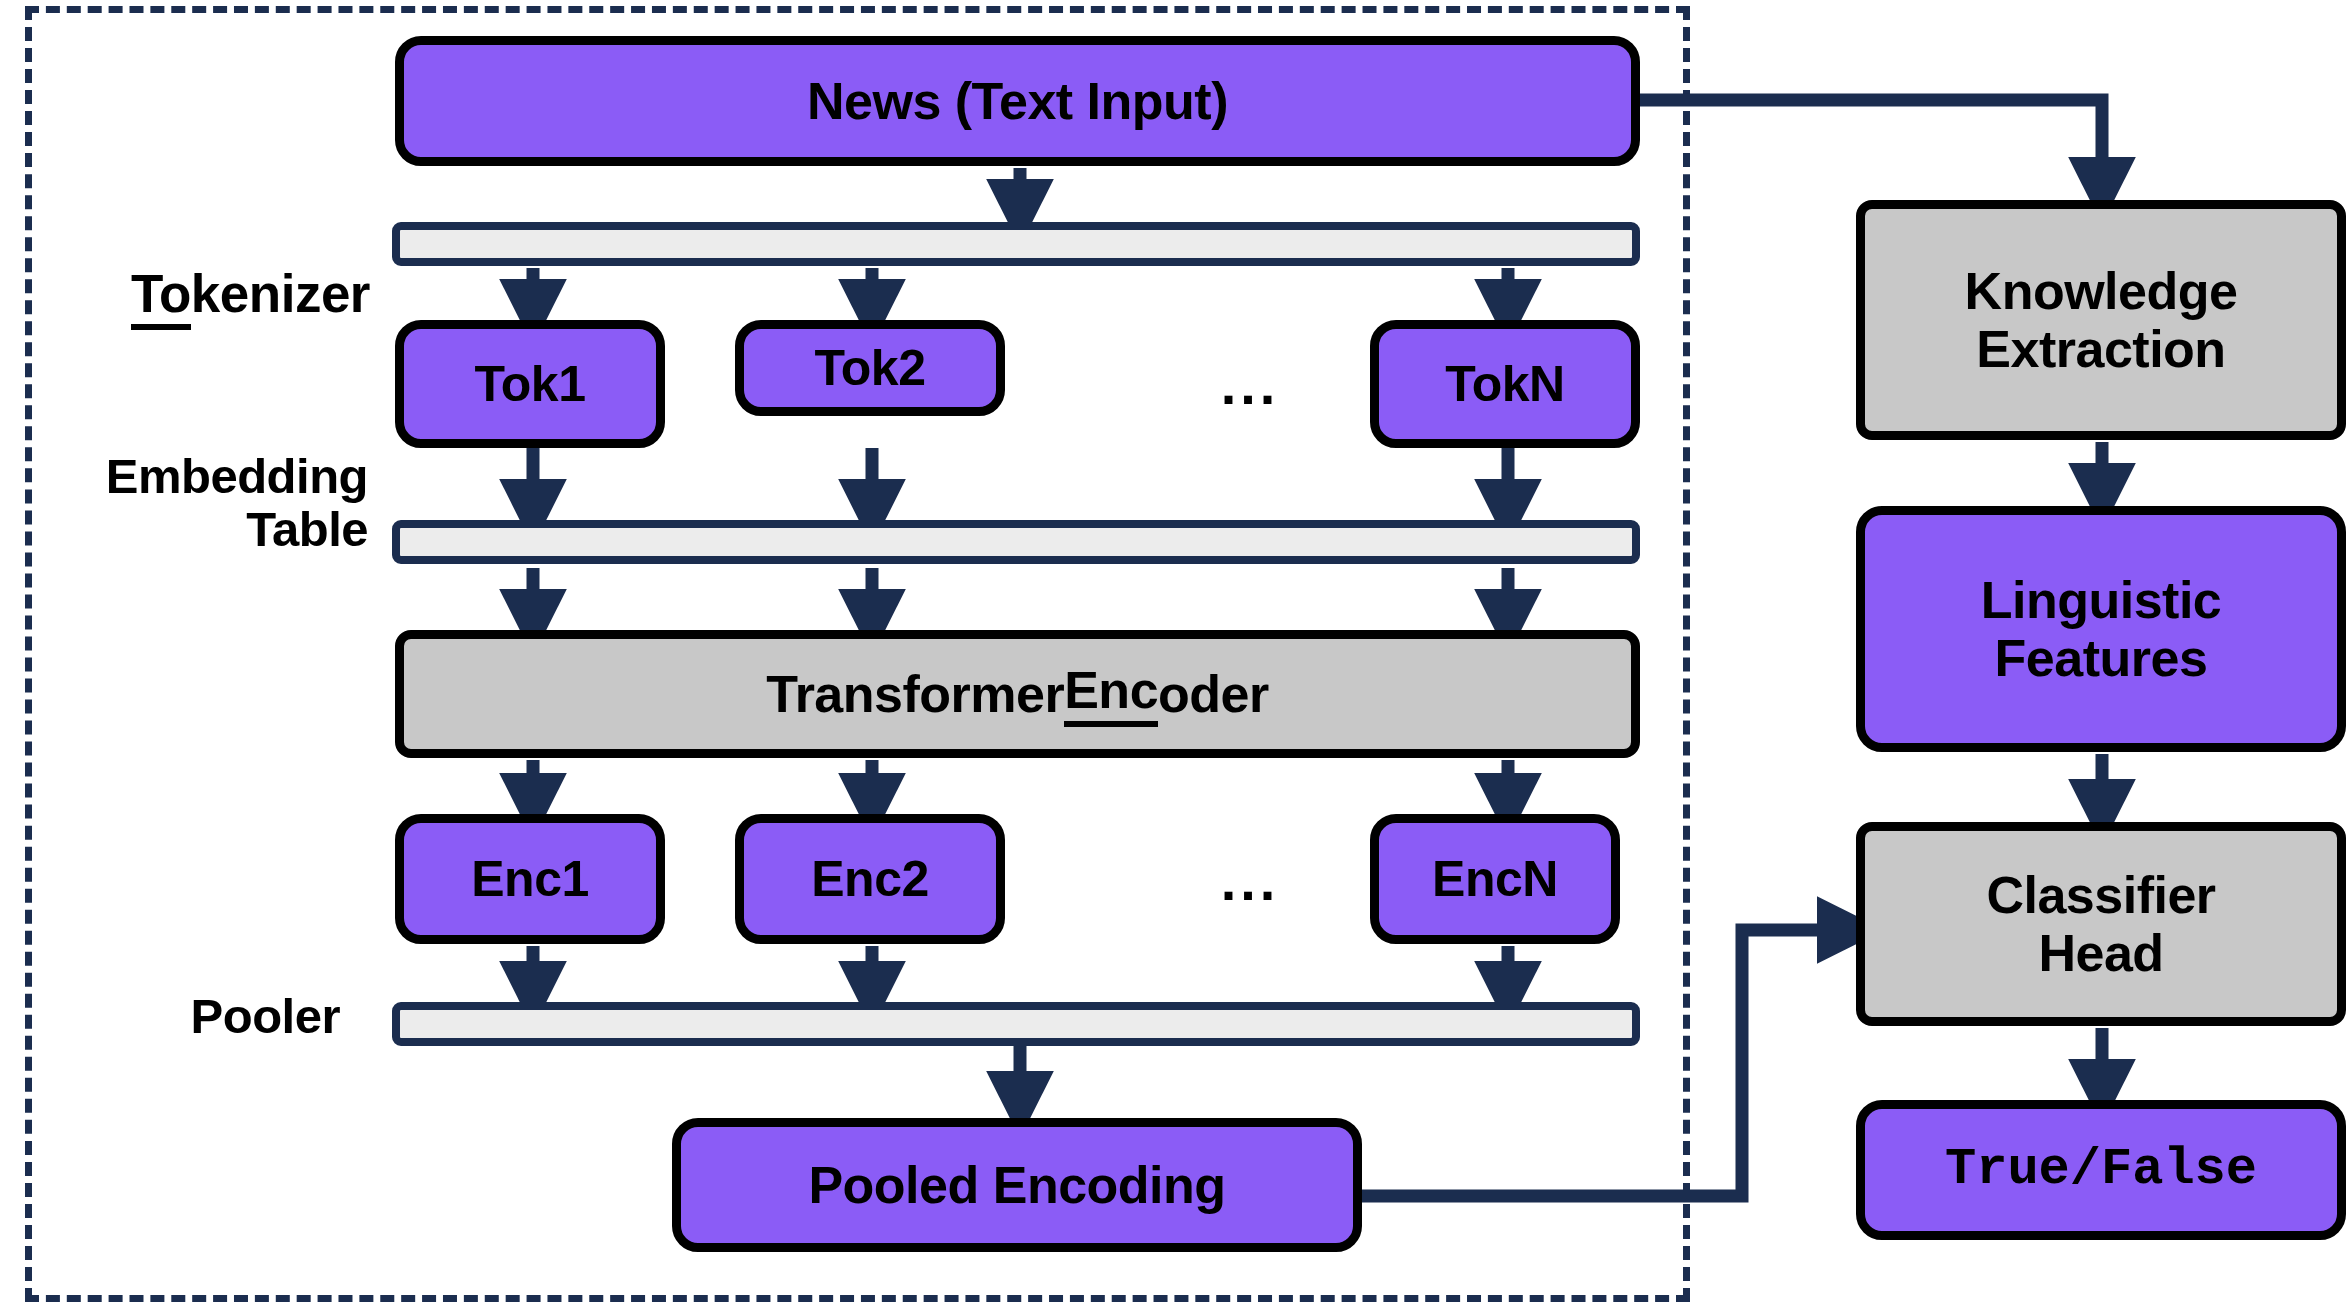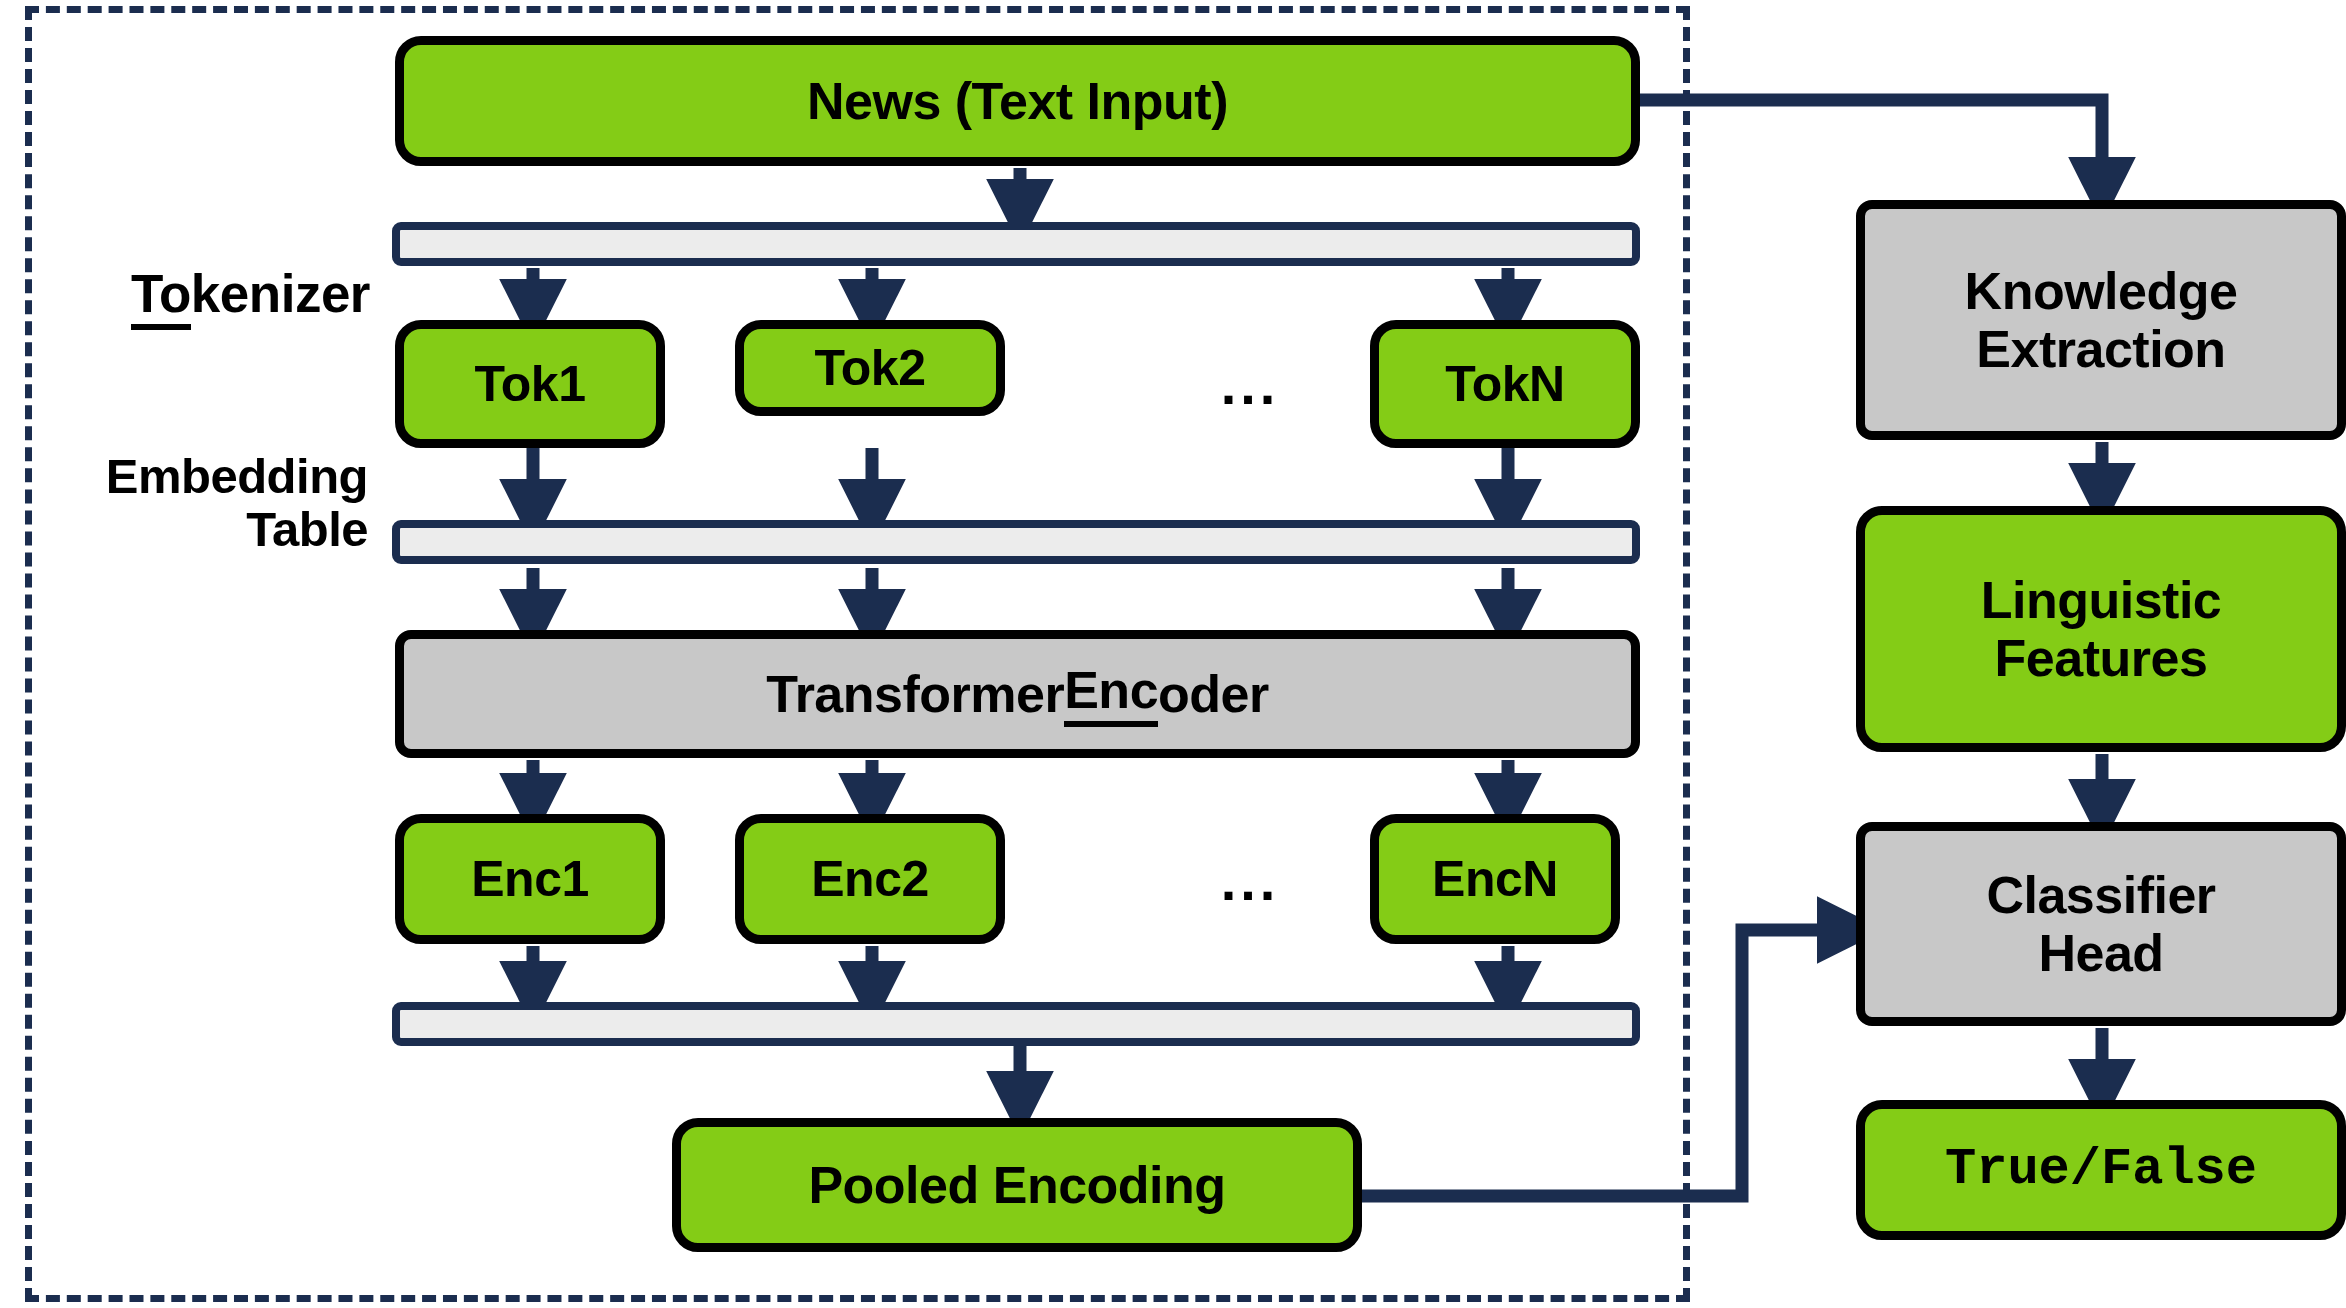--- a/index.html
+++ b/index.html
@@ -19,21 +19,21 @@
     position: absolute;
     border: 7px dashed #1b2d4f;
     box-sizing: border-box;
   }
   
   .node {
     position: absolute;
     box-sizing: border-box;
     border: 9px solid #000000;
     border-radius: 26px;
-    background: #84cc16;
+    background: #8b5cf6;
     display: flex;
     align-items: center;
     justify-content: center;
     text-align: center;
     color: #000000;
     font-weight: bold;
     line-height: 1.12;
     letter-spacing: -0.5px;
   }
   .node.gray { background: #c8c8c8; border-radius: 16px; }
@@ -130,20 +130,21 @@
     </g>
   </svg>
 
   <div class="side-label" style="left:40px; top:208px; width:330px; font-size:53px;">
     <span class="underline-part">To</span><span>kenizer</span>
   </div>
 
   <div class="side-label" style="left:28px; top:450px; width:340px; font-size:49px;">Embedding
 Table</div>
 
+  <div class="side-label" style="left:60px; top:990px; width:280px; font-size:49px;">Pooler</div>
 
   <div class="node" style="left:395px; top:36px; width:1245px; height:130px; font-size:52px;">News (Text Input)</div>
 
   <div class="layerbar" style="left:392px; top:222px; width:1248px; height:44px;"></div>
 
   <div class="node" style="left:395px; top:320px; width:270px; height:128px; font-size:50px;">Tok1</div>
 
   <div class="node" style="left:735px; top:320px; width:270px; height:96px; font-size:50px;">Tok2</div>
 
   <div class="dots" style="left:1160px; top:352px; width:180px; font-size:56px; text-align:center;">...</div>

